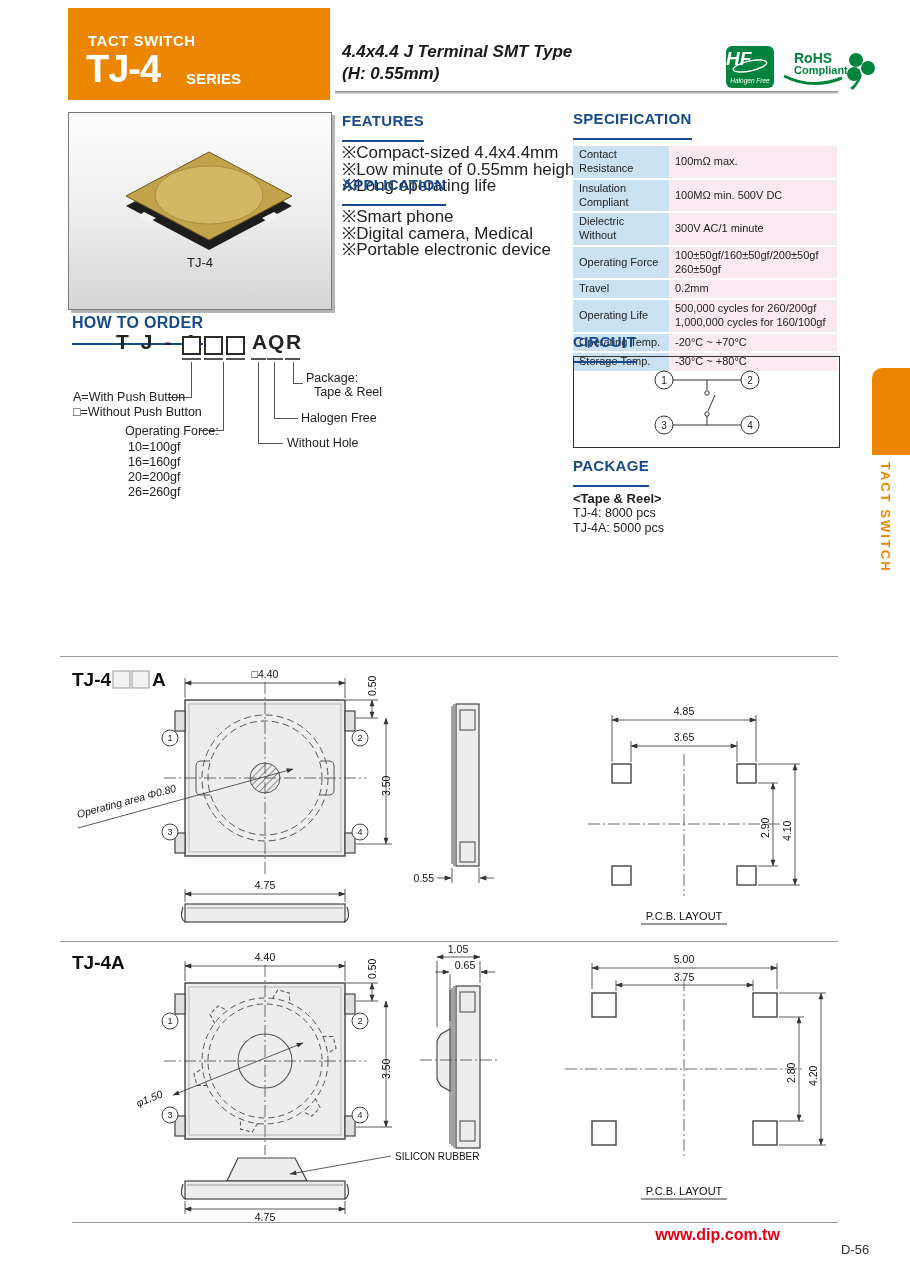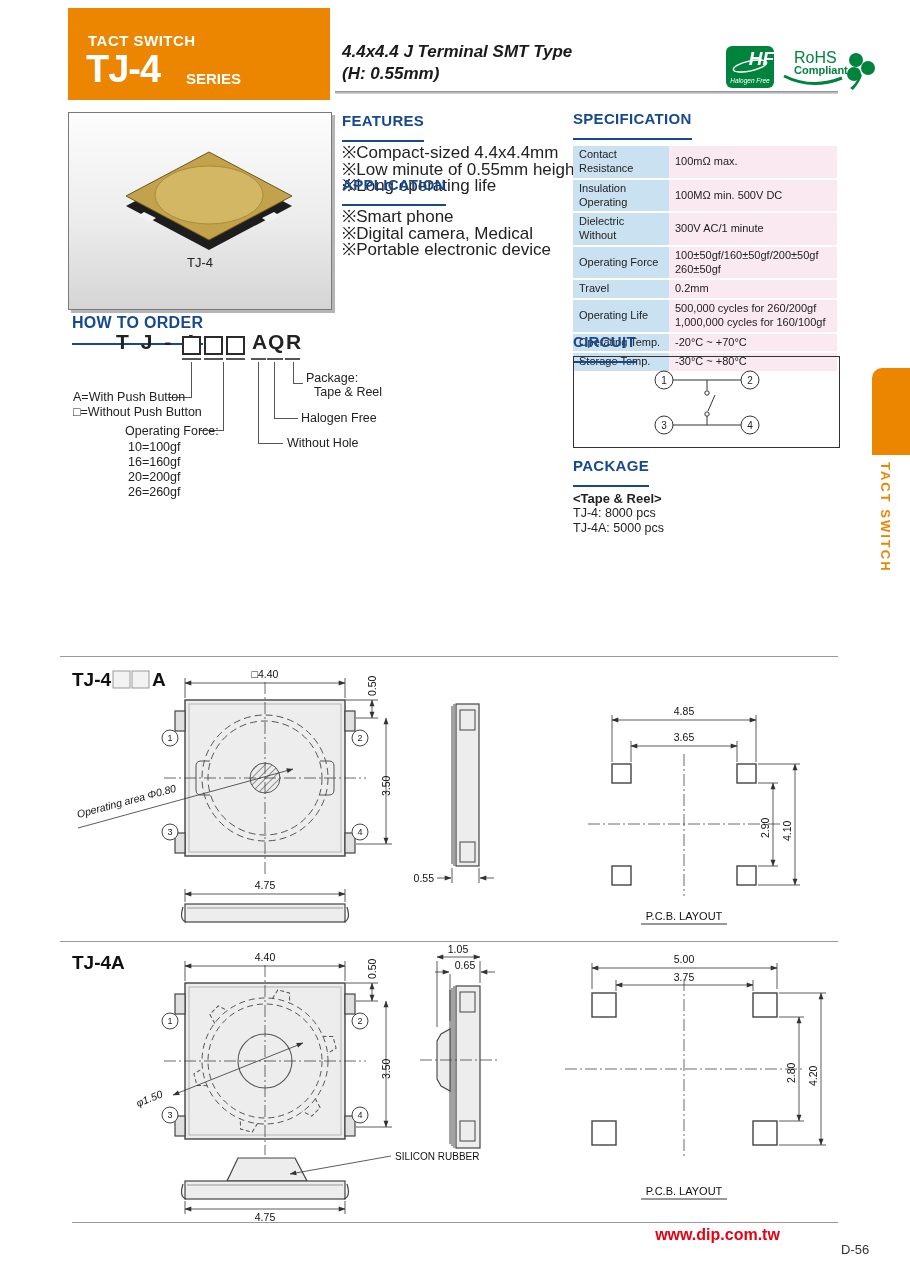--- a/index.html
+++ b/index.html
@@ -34,29 +34,29 @@
     <div class="abs wh" style="left:20px;top:24px;font-size:15px;font-weight:bold;letter-spacing:.5px;">TACT SWITCH</div>
     <div class="abs wh" style="left:18px;top:40px;font-size:38px;font-weight:800;letter-spacing:-1px;">TJ-4</div>
     <div class="abs wh" style="left:118px;top:62px;font-size:15px;font-weight:bold;">SERIES</div>
   </div>
 
   <div class="abs" style="left:342px;top:42px;font-size:17px;font-weight:bold;font-style:italic;color:#1a1a1a;">4.4x4.4 J Terminal SMT Type</div>
   <div class="abs" style="left:342px;top:64px;font-size:17px;font-weight:bold;font-style:italic;color:#1a1a1a;">(H: 0.55mm)</div>
   <div class="abs" style="left:335px;top:91px;width:503px;height:3px;background:linear-gradient(#8a8a8a,#e0e0e0);"></div>
 
   <div class="abs" style="left:726px;top:46px;width:48px;height:42px;background:#00843d;border-radius:6px;">
-    <div class="abs wh" style="left:0;top:2px;width:48px;text-align:right;font-size:19px;font-weight:bold;font-style:italic;">HF</div>
+    <div class="abs wh" style="left:0;top:2px;width:48px;text-align:left;font-size:19px;font-weight:bold;font-style:italic;">HF</div>
     <svg class="abs" style="left:4px;top:10px;" width="40" height="20" viewBox="0 0 40 20">
       <ellipse cx="20" cy="10" rx="17" ry="5" fill="none" stroke="#ffffff" stroke-width="1.4" transform="rotate(-12 20 10)"></ellipse>
     </svg>
     <div class="abs wh" style="left:0;top:31px;width:48px;text-align:center;font-size:6.5px;font-style:italic;">Halogen Free</div>
   </div>
 
   <div class="abs" style="left:782px;top:46px;width:96px;height:44px;">
-    <div class="abs" style="left:12px;top:6px;font-size:16px;font-weight:normal;color:#00843d;line-height:12px;">RoHS</div>
+    <div class="abs" style="left:12px;top:6px;font-size:14px;font-weight:bold;color:#00843d;line-height:12px;">RoHS</div>
     <div class="abs" style="left:12px;top:18px;font-size:11px;font-weight:bold;color:#00843d;">Compliant</div>
     <svg class="abs" style="left:0;top:4px;" width="96" height="40" viewBox="0 0 96 40">
       <path d="M2,26 q28,14 58,2" fill="none" stroke="#00843d" stroke-width="3"></path>
       <g fill="#00843d">
         <circle cx="74" cy="10" r="7"></circle>
         <circle cx="86" cy="18" r="7"></circle>
         <circle cx="72" cy="24" r="7"></circle>
         <path d="M78,24 q-4,10 -10,14 l3,2 q7,-8 9,-15 z"></path>
       </g>
     </svg>
@@ -94,21 +94,21 @@
 
   <div class="abs" style="left:573px;top:110px;">
     <span class="navy-h">SPECIFICATION</span>
     <table class="spec" style="margin-top:4px;">
       <tbody>
       <tr>
         <td class="l">Contact Resistance</td>
         <td class="v">100mΩ max.</td>
           </tr>
       <tr>
-        <td class="l">Insulation Operating</td>
+        <td class="l">Insulation Compliant</td>
         <td class="v">100MΩ min. 500V DC</td>
           </tr>
       <tr>
         <td class="l">Dielectric Without</td>
         <td class="v">300V AC/1 minute</td>
           </tr>
       <tr>
         <td class="l">Operating Force</td>
         <td class="v">100±50gf/160±50gf/200±50gf 260±50gf</td>
           </tr>

